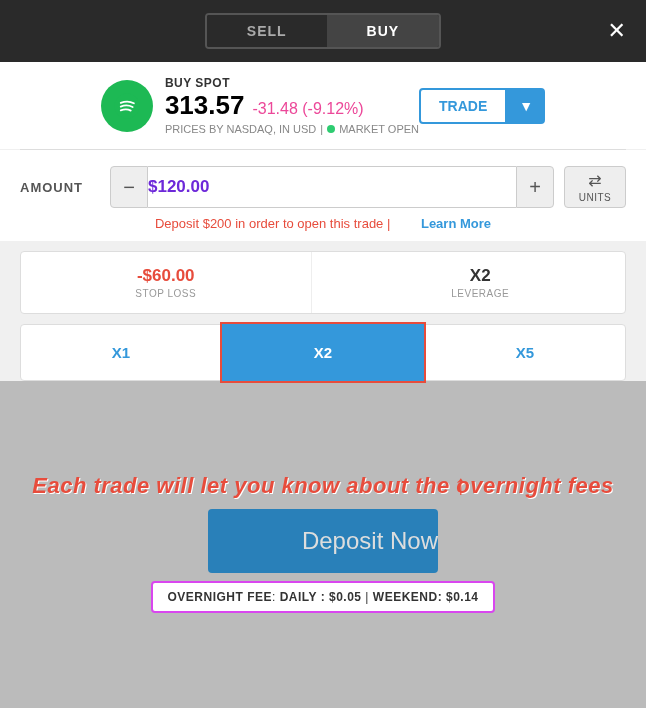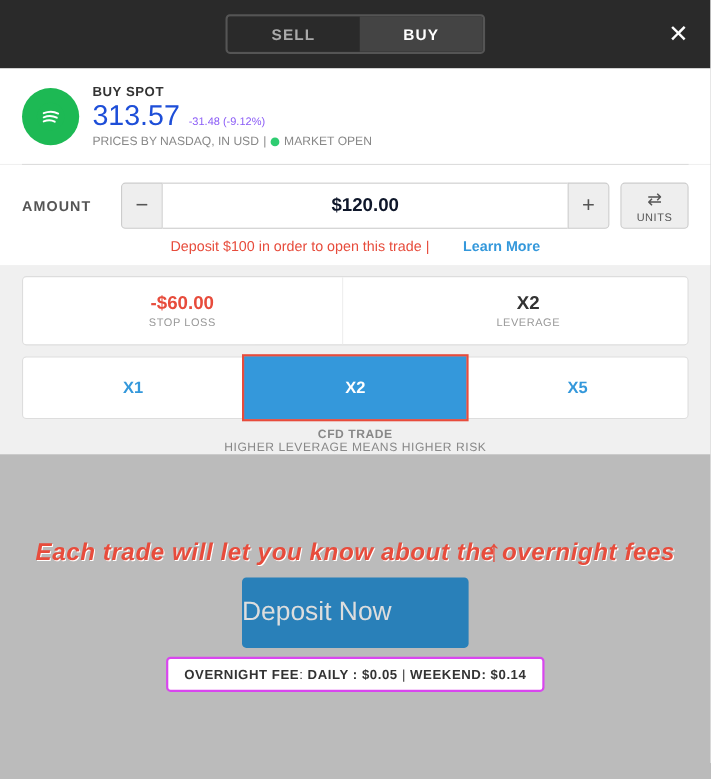--- a/index.html
+++ b/index.html
@@ -63,21 +63,21 @@
       font-size: 22px;
       cursor: pointer;
       line-height: 1;
     }
     
     .stock-info {
       background: #fff;
       padding: 14px 20px;
       display: flex;
       align-items: center;
-      justify-content: space-between;
+      justify-content: center;
       flex-shrink: 0;
     }
     .stock-logo {
       width: 52px;
       height: 52px;
       border-radius: 50%;
       background: #1db954;
       display: flex;
       align-items: center;
       justify-content: center;
@@ -97,26 +97,26 @@
       color: #333;
       letter-spacing: 0.5px;
     }
     .stock-price-row {
       display: flex;
       align-items: baseline;
       gap: 8px;
     }
     .stock-price {
       font-size: 26px;
-      font-weight: normal;
-      color: #1d4ed8;
+      font-weight: bold;
+      color: #000000;
     }
     .stock-change {
-      font-size: 10px;
-      color: #8b5cf6;
+      font-size: 16px;
+      color: #ec4899;
     }
     .stock-meta {
       font-size: 11px;
       color: #888;
       display: flex;
       align-items: center;
       gap: 4px;
       margin-top: 2px;
     }
     .market-dot {
@@ -193,24 +193,23 @@
       color: #555;
     }
     .amount-minus { border-radius: 4px 0 0 4px; }
     .amount-plus { border-radius: 0 4px 4px 0; }
     .amount-input {
       flex: 1;
       height: 42px;
       border: 1px solid #ccc;
       border-left: none;
       border-right: none;
-      text-align: center;
       font-size: 17px;
       font-weight: bold;
-      color: #0f172a;
+      color: #6d28d9;
       background: #fff;
     }
     .units-btn {
       width: 62px;
       height: 42px;
       background: #eee;
       border: 1px solid #ccc;
       border-radius: 4px;
       cursor: pointer;
       display: flex;
@@ -345,22 +344,22 @@
       color: #e74c3c;
     }
     .deposit-btn {
       background: #2980b9;
       color: #ddd;
       border: none;
       border-radius: 4px;
       padding: 18px 0;
       font-size: 24px;
       cursor: pointer;
-      width: 206px;
-      text-align: left;
+      width: 230px;
+      text-align: right;
       margin-bottom: 8px;
     }
     .overnight-fee {
       border: 2px solid #d946ef;
       border-radius: 4px;
       padding: 7px 14px;
       font-size: 12px;
       color: #333;
       background: #fff;
       letter-spacing: 0.5px;
@@ -400,39 +399,43 @@
           <span class="stock-change">-31.48 (-9.12%)</span>
         </div>
         <div class="stock-meta">
           <span>PRICES BY NASDAQ, IN USD</span>
           <span>|</span>
           <span class="market-dot"></span>
           <span>MARKET OPEN</span>
         </div>
       </div>
     </div>
+    <div class="trade-btn-group">
+      <button class="trade-btn">TRADE</button>
+      <button class="trade-dropdown">▼</button>
+    </div>
   </div>
 
   <div class="divider"></div>
 
   <div class="amount-section">
     <div class="amount-row">
       <span class="amount-label">AMOUNT</span>
       <div class="amount-ctrl">
         <button class="amount-minus">−</button>
         <input class="amount-input" type="text" value="$120.00" style="">
         <button class="amount-plus">+</button>
       </div>
       <button class="units-btn">
         <span class="units-icon">⇄</span>
         <span class="units-text">UNITS</span>
       </button>
     </div>
     <div class="deposit-warning">
-      <span>Deposit $100 in order to open this trade |</span>
+      <span>Deposit $200 in order to open this trade |</span>
       <a href="#">Learn More</a>
     </div>
   </div>
 
   <div class="trade-stats">
     <div class="stats-row">
       <div class="stat-cell">
         <div class="stat-value">-$60.00</div>
         <div class="stat-label">STOP LOSS</div>
       </div>
@@ -442,24 +445,20 @@
       </div>
     </div>
   </div>
 
   <div class="leverage-row">
     <button class="lev-btn">X1</button>
     <button class="lev-btn active">X2</button>
     <button class="lev-btn">X5</button>
   </div>
 
-  <div class="cfd-note">
-    <span class="cfd-title">CFD TRADE</span>
-    <span>HIGHER LEVERAGE MEANS HIGHER RISK</span>
-  </div>
 
   <div class="bottom-section">
     <div class="annotation-text">Each trade will let you know about the overnight fees</div>
     <div style="position:relative;display:flex;flex-direction:column;align-items:center;">
       <span class="arrow-up" style="position:absolute;right:-30px;top:-40px;font-size:28px;color:#e74c3c;">↑</span>
       <button class="deposit-btn">Deposit Now</button>
     </div>
     <div class="overnight-fee">
       <span>OVERNIGHT FEE</span>: 
       <span>DAILY : $0.05</span> | 

